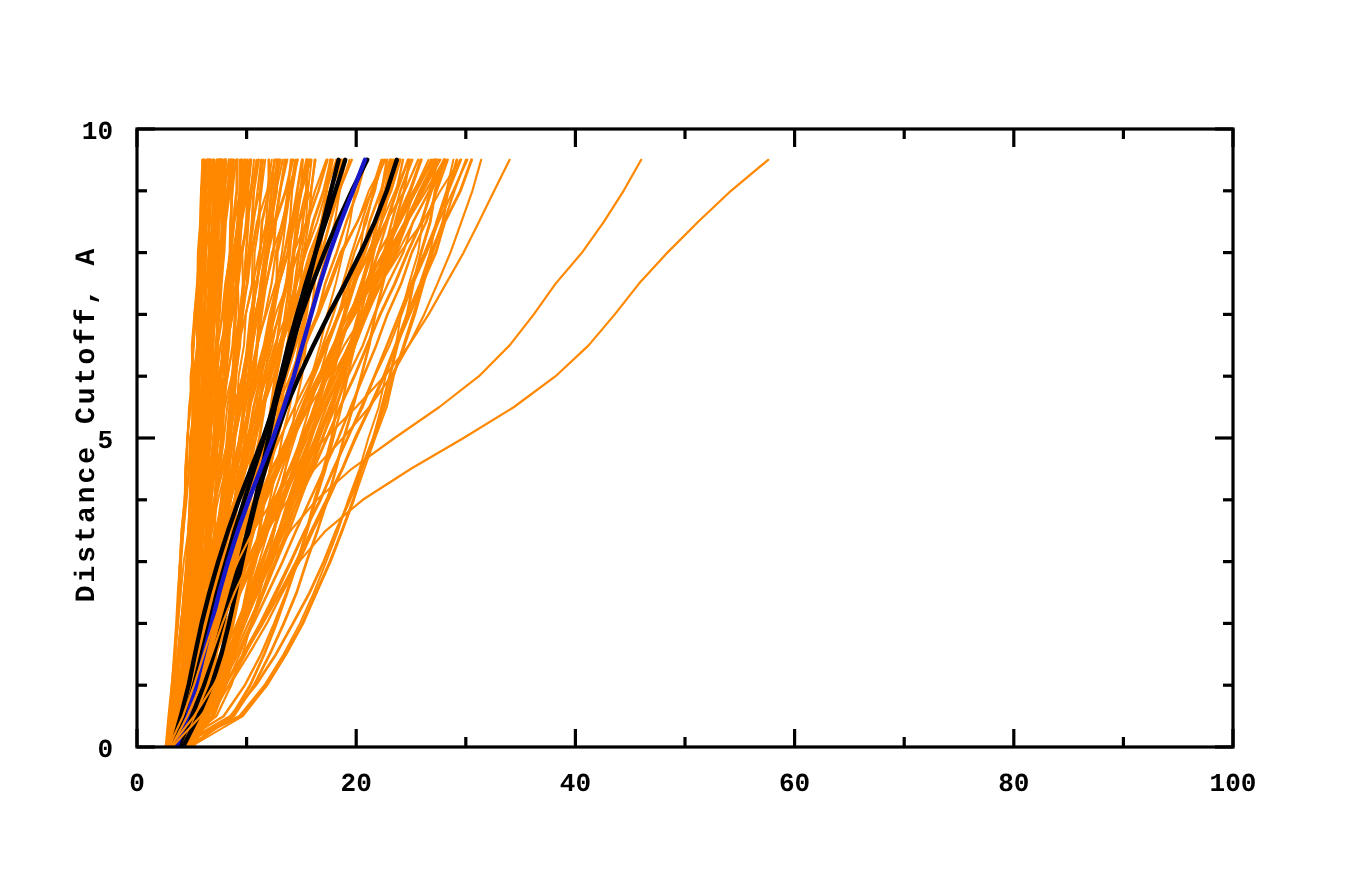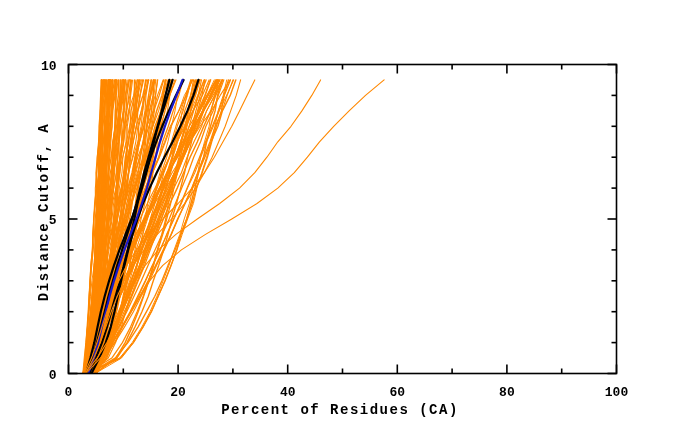--- a/index.html
+++ b/index.html
@@ -261,16 +261,15 @@
         <text x="287.70000000000005" y="395.5" text-anchor="middle" class="tick-text">40</text>
         <text x="397.3" y="395.5" text-anchor="middle" class="tick-text">60</text>
         <text x="506.90000000000003" y="395.5" text-anchor="middle" class="tick-text">80</text>
         <text x="616.5" y="395.5" text-anchor="middle" class="tick-text">100</text>
         <text x="56.5" y="378.5" text-anchor="end" class="tick-text">0</text>
         <text x="56.5" y="224" text-anchor="end" class="tick-text">5</text>
         <text x="56.5" y="69.5" text-anchor="end" class="tick-text">10</text>
       </g>
     </svg>
 
-  <div id="xlabel">Percent of Residues (CA)</div>
   <div id="ylabel">Distance Cutoff, A</div>
 
 </div>
 
 </body></html>

